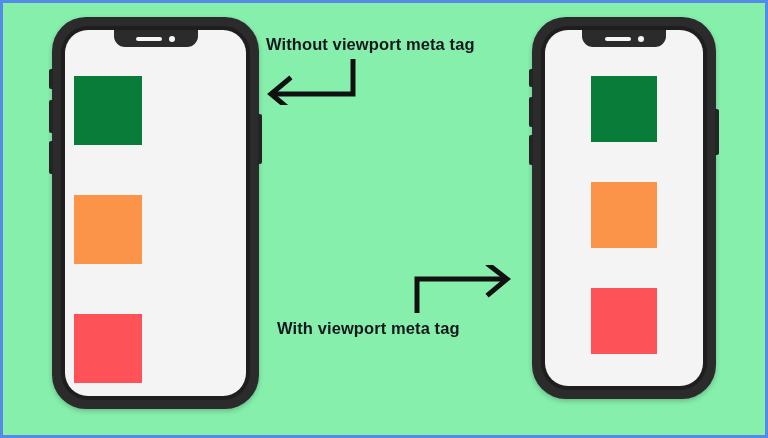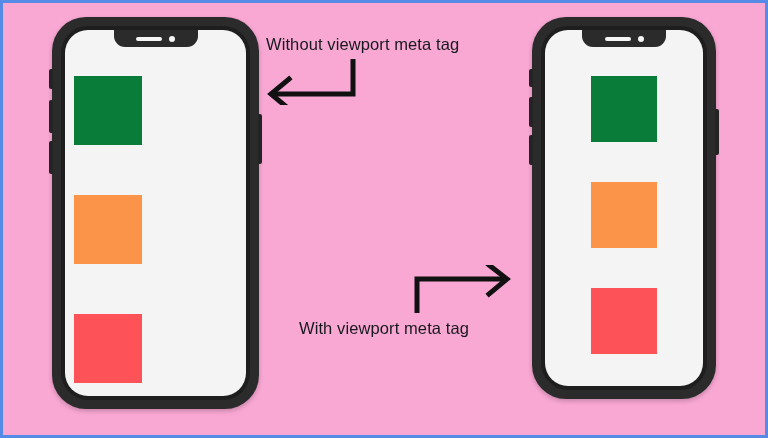--- a/index.html
+++ b/index.html
@@ -8,23 +8,24 @@
     width: 768px;
     height: 438px;
     background: #ffffff;
     font-family: "Liberation Sans", sans-serif;
   }
 
   .canvas {
     position: relative;
     width: 768px;
     height: 438px;
-    background: #f9a8d4;
+    background: #86efac;
     border: 3px solid #558ae6;
     overflow: hidden;
+    font-weight: bold;
   }
 
   
   .phone {
     position: absolute;
     background: #2b2b2b;
     border-radius: 34px;
     box-shadow: 0 2px 5px rgba(0,0,0,0.22);
   }
   .phone-inner {
@@ -108,21 +109,21 @@
 
   
   .label {
     position: absolute;
     color: #16181d;
     font-size: 16.5px;
     letter-spacing: 0.1px;
     white-space: nowrap;
   }
   #label-without { left: 263px; top: 32px; }
-  #label-with    { left: 296px; top: 316px; }
+  #label-with    { left: 274px; top: 316px; }
 
   
   .arrow { position: absolute; }
   #arrow-without { left: 256px; top: 56px; }
   #arrow-with    { left: 408px; top: 262px; }
 </style>
 </head>
 <body>
 
 <div class="canvas">

